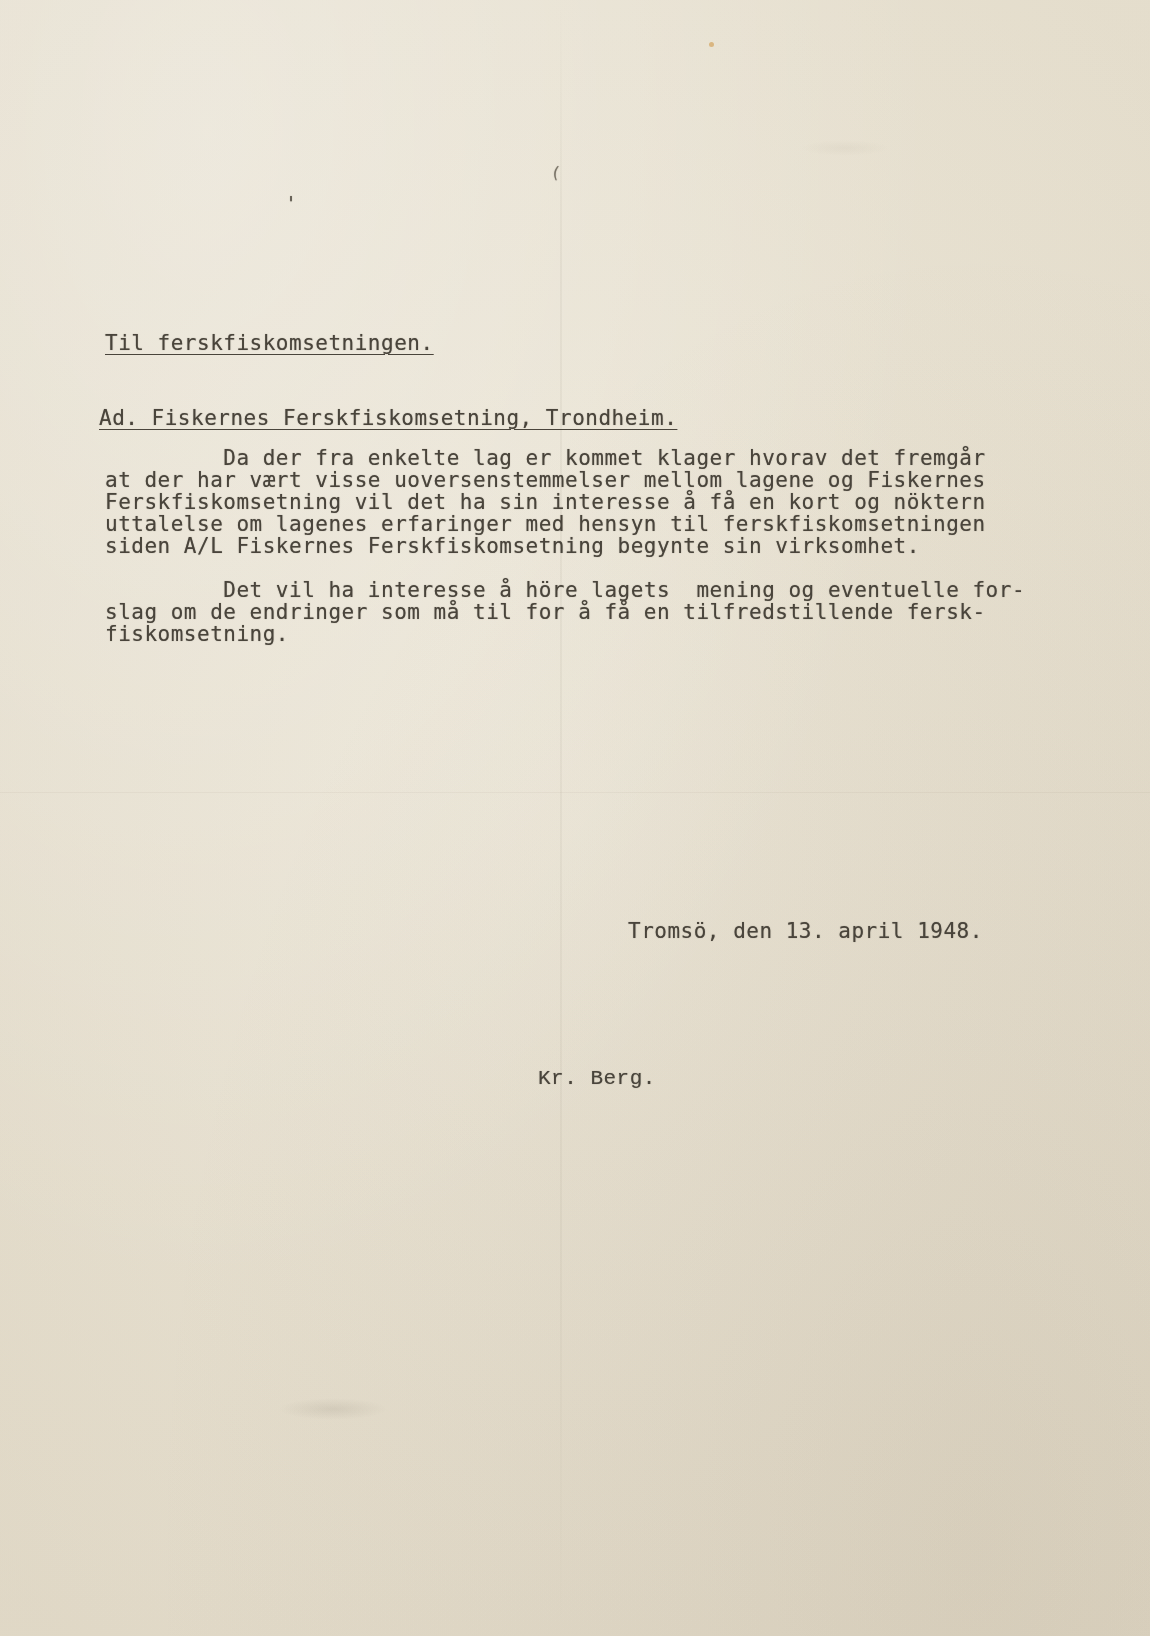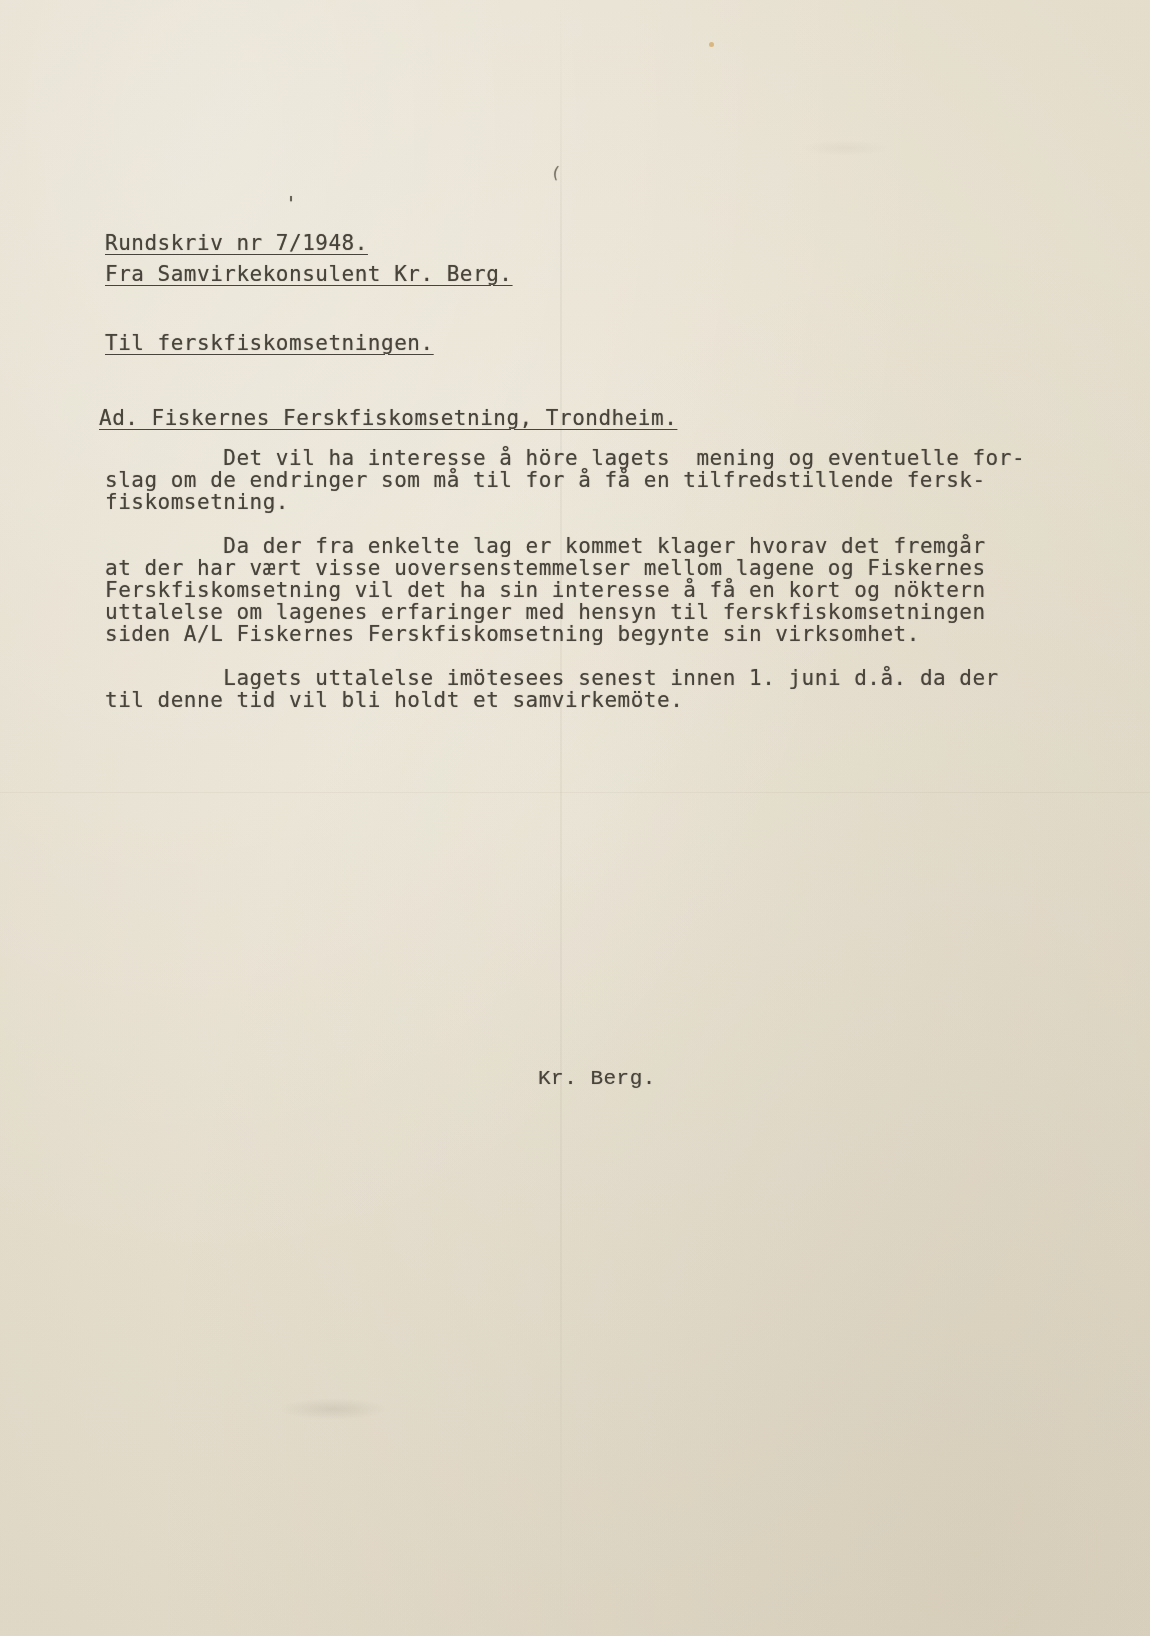--- a/index.html
+++ b/index.html
@@ -143,46 +143,37 @@
 <div class="page">
 
   <div class="fold-line"></div>
   <div class="crease-line"></div>
   <div class="speck-orange"></div>
   <div class="smudge-1"></div>
   <div class="smudge-2"></div>
   <div class="mark-tick typed">'</div>
   <div class="mark-paren typed">(</div>
 
-  <div class="header-block typed">
-    <div class="hline">
-      <span class="u">Rundskriv nr 7/1948.</span>
-    </div>
-    <div class="hline">
-      <span class="u">Fra Samvirkekonsulent Kr. Berg.</span>
-    </div>
-  </div>
 
   <div class="recipient-block typed">
     <span class="u">Til ferskfiskomsetningen.</span>
   </div>
 
   <div class="subject-block typed">
     <span class="u">Ad. Fiskernes Ferskfiskomsetning, Trondheim.</span>
   </div>
 
   <div class="body-block typed">
-    <p>         Det vil ha interesse å höre lagets  mening og eventuelle for-
-slag om de endringer som må til for å få en tilfredstillende fersk-
-fiskomsetning.</p>
     <p>         Da der fra enkelte lag er kommet klager hvorav det fremgår
 at der har vært visse uoversenstemmelser mellom lagene og Fiskernes
 Ferskfiskomsetning vil det ha sin interesse å få en kort og nöktern
 uttalelse om lagenes erfaringer med hensyn til ferskfiskomsetningen
 siden A/L Fiskernes Ferskfiskomsetning begynte sin virksomhet.</p>
-    <p>         Lagets uttalelse imötesees senest innen 1. juni d.å. da der
-til denne tid vil bli holdt et samvirkemöte.</p>
+    <p>         Det vil ha interesse å höre lagets  mening og eventuelle for-
+slag om de endringer som må til for å få en tilfredstillende fersk-
+fiskomsetning.</p>
   </div>
 
+  <div class="date-block typed">Tromsö, den 13. april 1948.</div>
 
   <div class="signature-block typed">Kr. Berg.</div>
 
 </div>
 
 </body></html>

